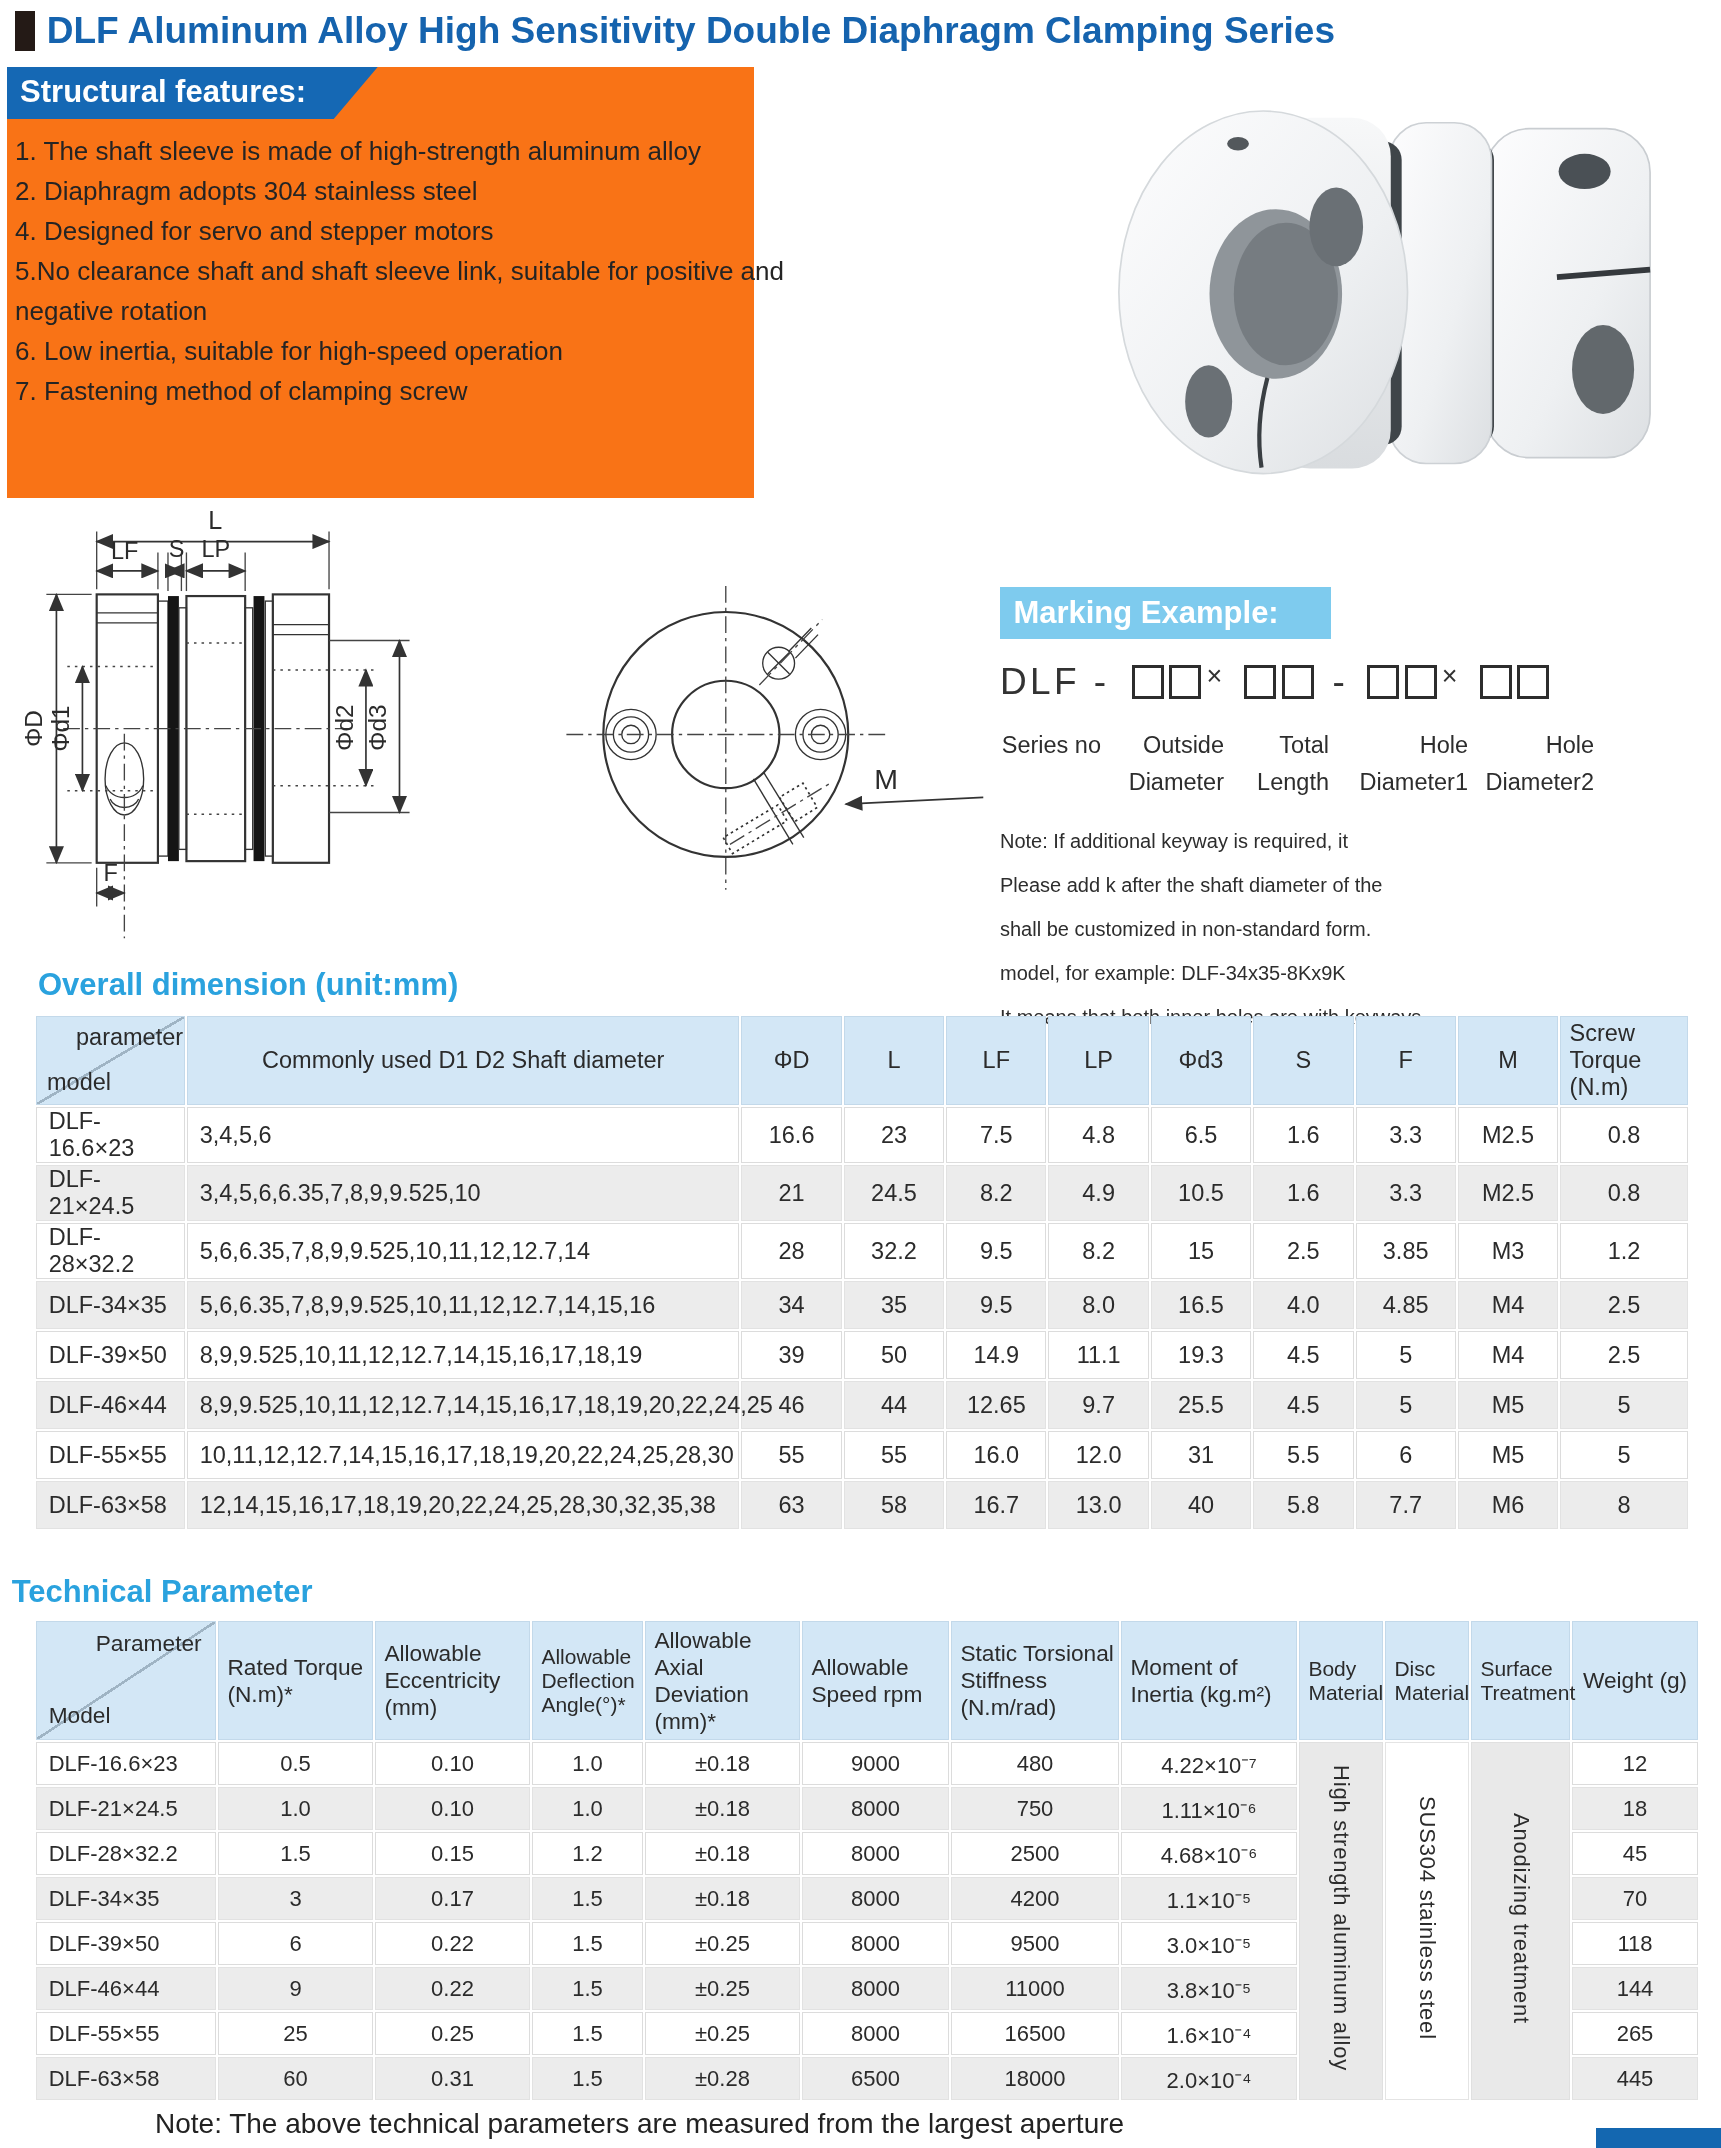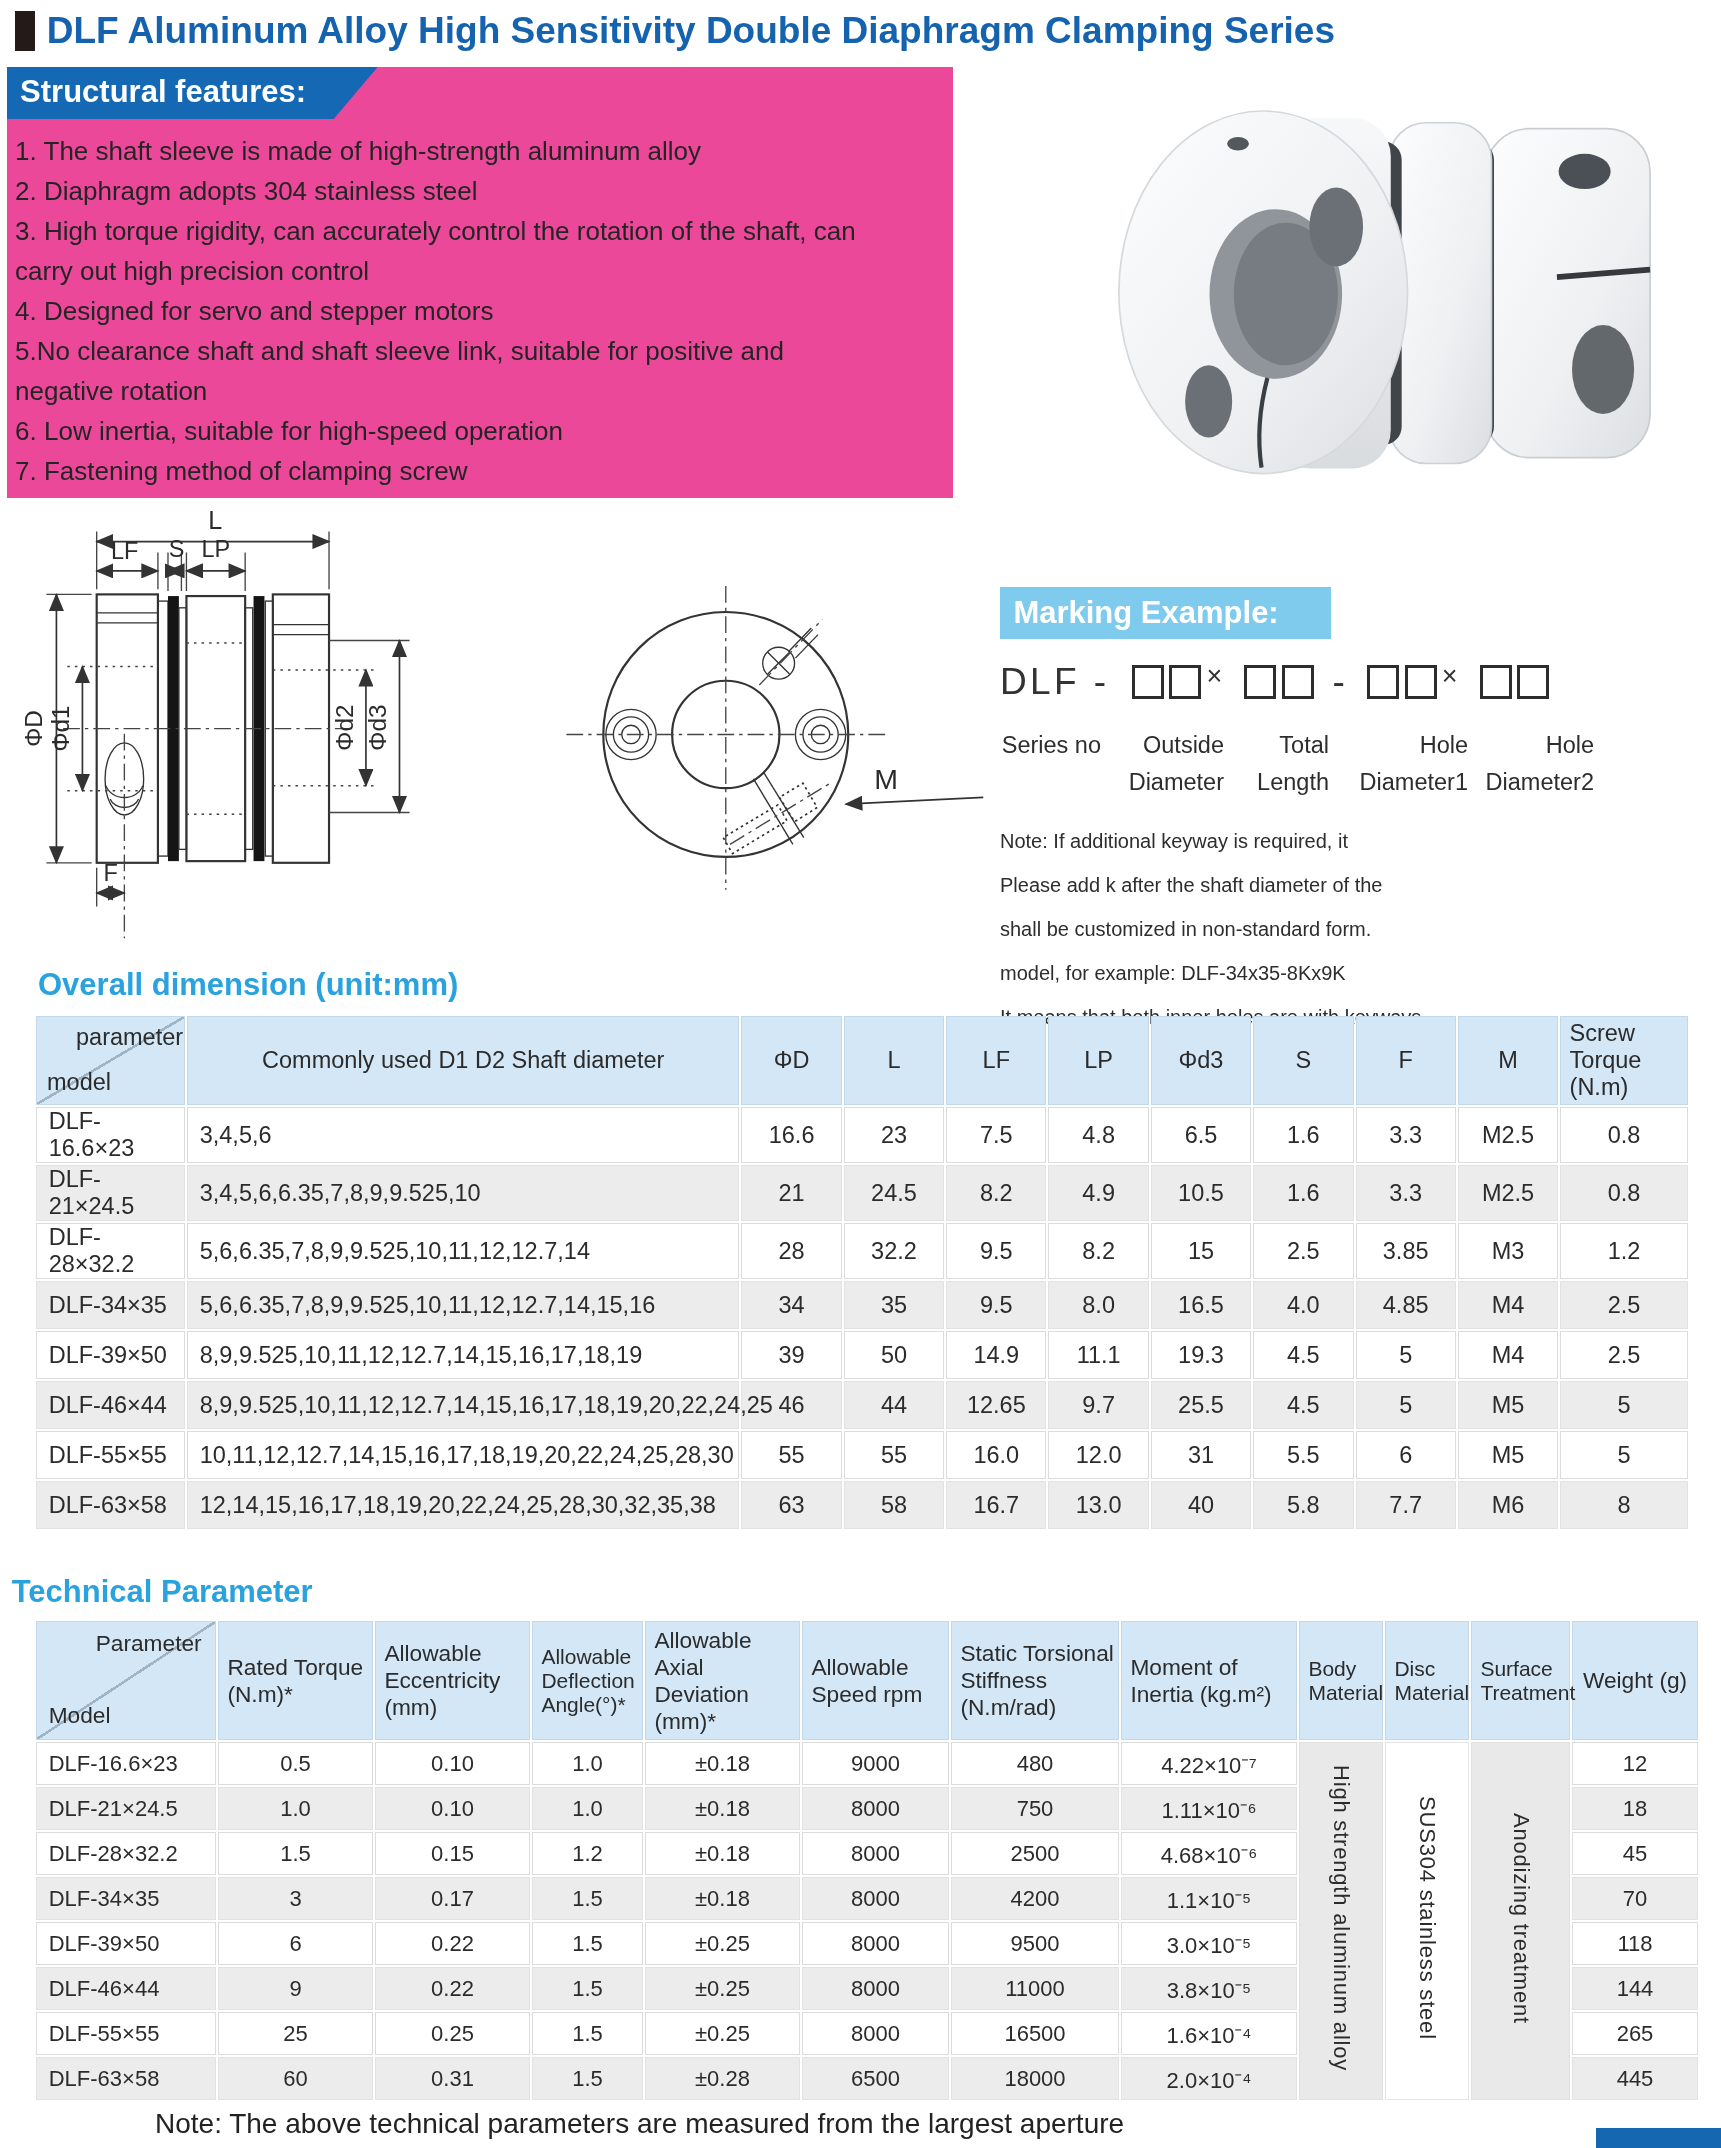--- a/index.html
+++ b/index.html
@@ -8,21 +8,21 @@
     width:1722px; height:2148px; position:relative;
     font-family:"Liberation Sans", sans-serif; color:#2b2b2b;
     overflow:hidden;
   }
   
   .title-row { position:absolute; left:15px; top:10px; display:flex; align-items:center; }
   .title-square { width:20px; height:40px; background:#241a16; flex:0 0 auto; }
   .page-title { font-size:37px; font-weight:bold; color:#1563ae; margin-left:11.7px; letter-spacing:0; }
 
   
-  .features { position:absolute; left:6.7px; top:67px; width:946px; height:431px; background:#ec4899; }
+  .features { position:absolute; left:6.7px; top:67px; width:747px; height:431px; background:#f97316; }
   .features-banner {
     position:absolute; left:0; top:0; width:371px; height:52px; background:#1568b4;
     clip-path:polygon(0 0, 100% 0, calc(100% - 44px) 100%, 0 100%);
     color:#ffffff; font-size:31px; font-weight:bold; line-height:50px; padding-left:13.4px;
   }
   .features-list { position:absolute; left:8.4px; top:64px; width:868px; font-size:26px; color:#242424; }
   .features-list li { list-style:none; line-height:40px; }
 
   
   .photo { position:absolute; left:1066px; top:74px; width:621px; height:424px; }
@@ -99,21 +99,20 @@
 <div class="title-row">
   <div class="title-square"></div>
   <div class="page-title">DLF Aluminum Alloy High Sensitivity Double Diaphragm Clamping Series</div>
 </div>
 
 <div class="features">
   <div class="features-banner">Structural features:</div>
   <ul class="features-list">
     <li>1. The shaft sleeve is made of high-strength aluminum alloy</li>
     <li>2. Diaphragm adopts 304 stainless steel</li>
-    <li>3. High torque rigidity, can accurately control the rotation of the shaft, can carry out high precision control</li>
     <li>4. Designed for servo and stepper motors</li>
     <li>5.No clearance shaft and shaft sleeve link, suitable for positive and negative rotation</li>
     <li>6. Low inertia, suitable for high-speed operation</li>
     <li>7. Fastening method of clamping screw</li>
   </ul>
 </div>
 
 <div class="photo">
   <svg width="621" height="424" viewBox="0 0 740 505">
     <defs>

